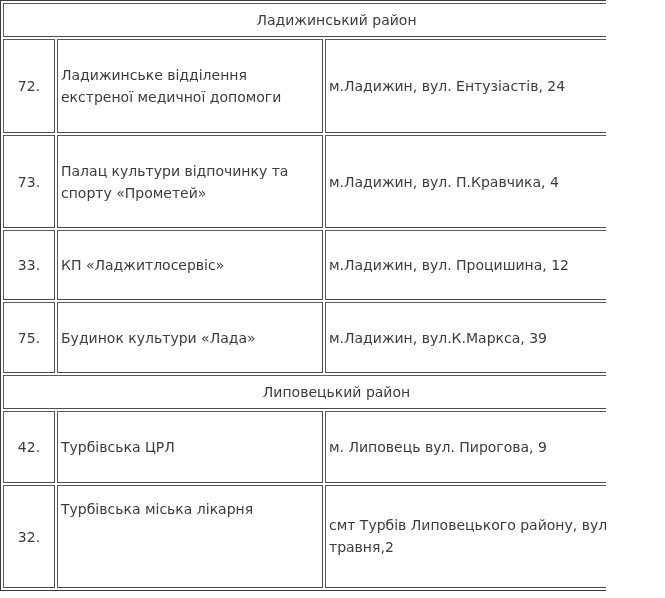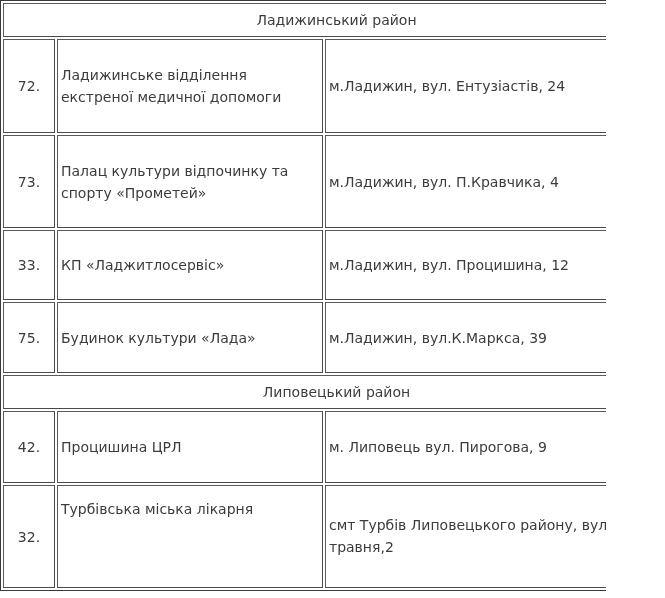--- a/index.html
+++ b/index.html
@@ -105,21 +105,21 @@
       <tr class="r75">
         <td class="num">75.</td>
         <td class="name mid">Будинок культури «Лада»</td>
         <td class="addr top4">м.Ладижин, вул.К.Маркса, 39</td>
       </tr>
       <tr>
         <td class="district" colspan="3">Липовецький район</td>
       </tr>
       <tr class="r76">
         <td class="num">42.</td>
-        <td class="name">Процишина ЦРЛ</td>
+        <td class="name">Турбівська ЦРЛ</td>
         <td class="addr top1">м. Липовець вул. Пирогова, 9</td>
       </tr>
       <tr class="r77">
         <td class="num">32.</td>
         <td class="name" style="vertical-align: top; padding-top: 12px;">Турбівська міська лікарня</td>
         <td class="addr top1">смт Турбів Липовецького району, вул. 1-го травня,2</td>
       </tr>
     </tbody>
   </table>
 </div>

